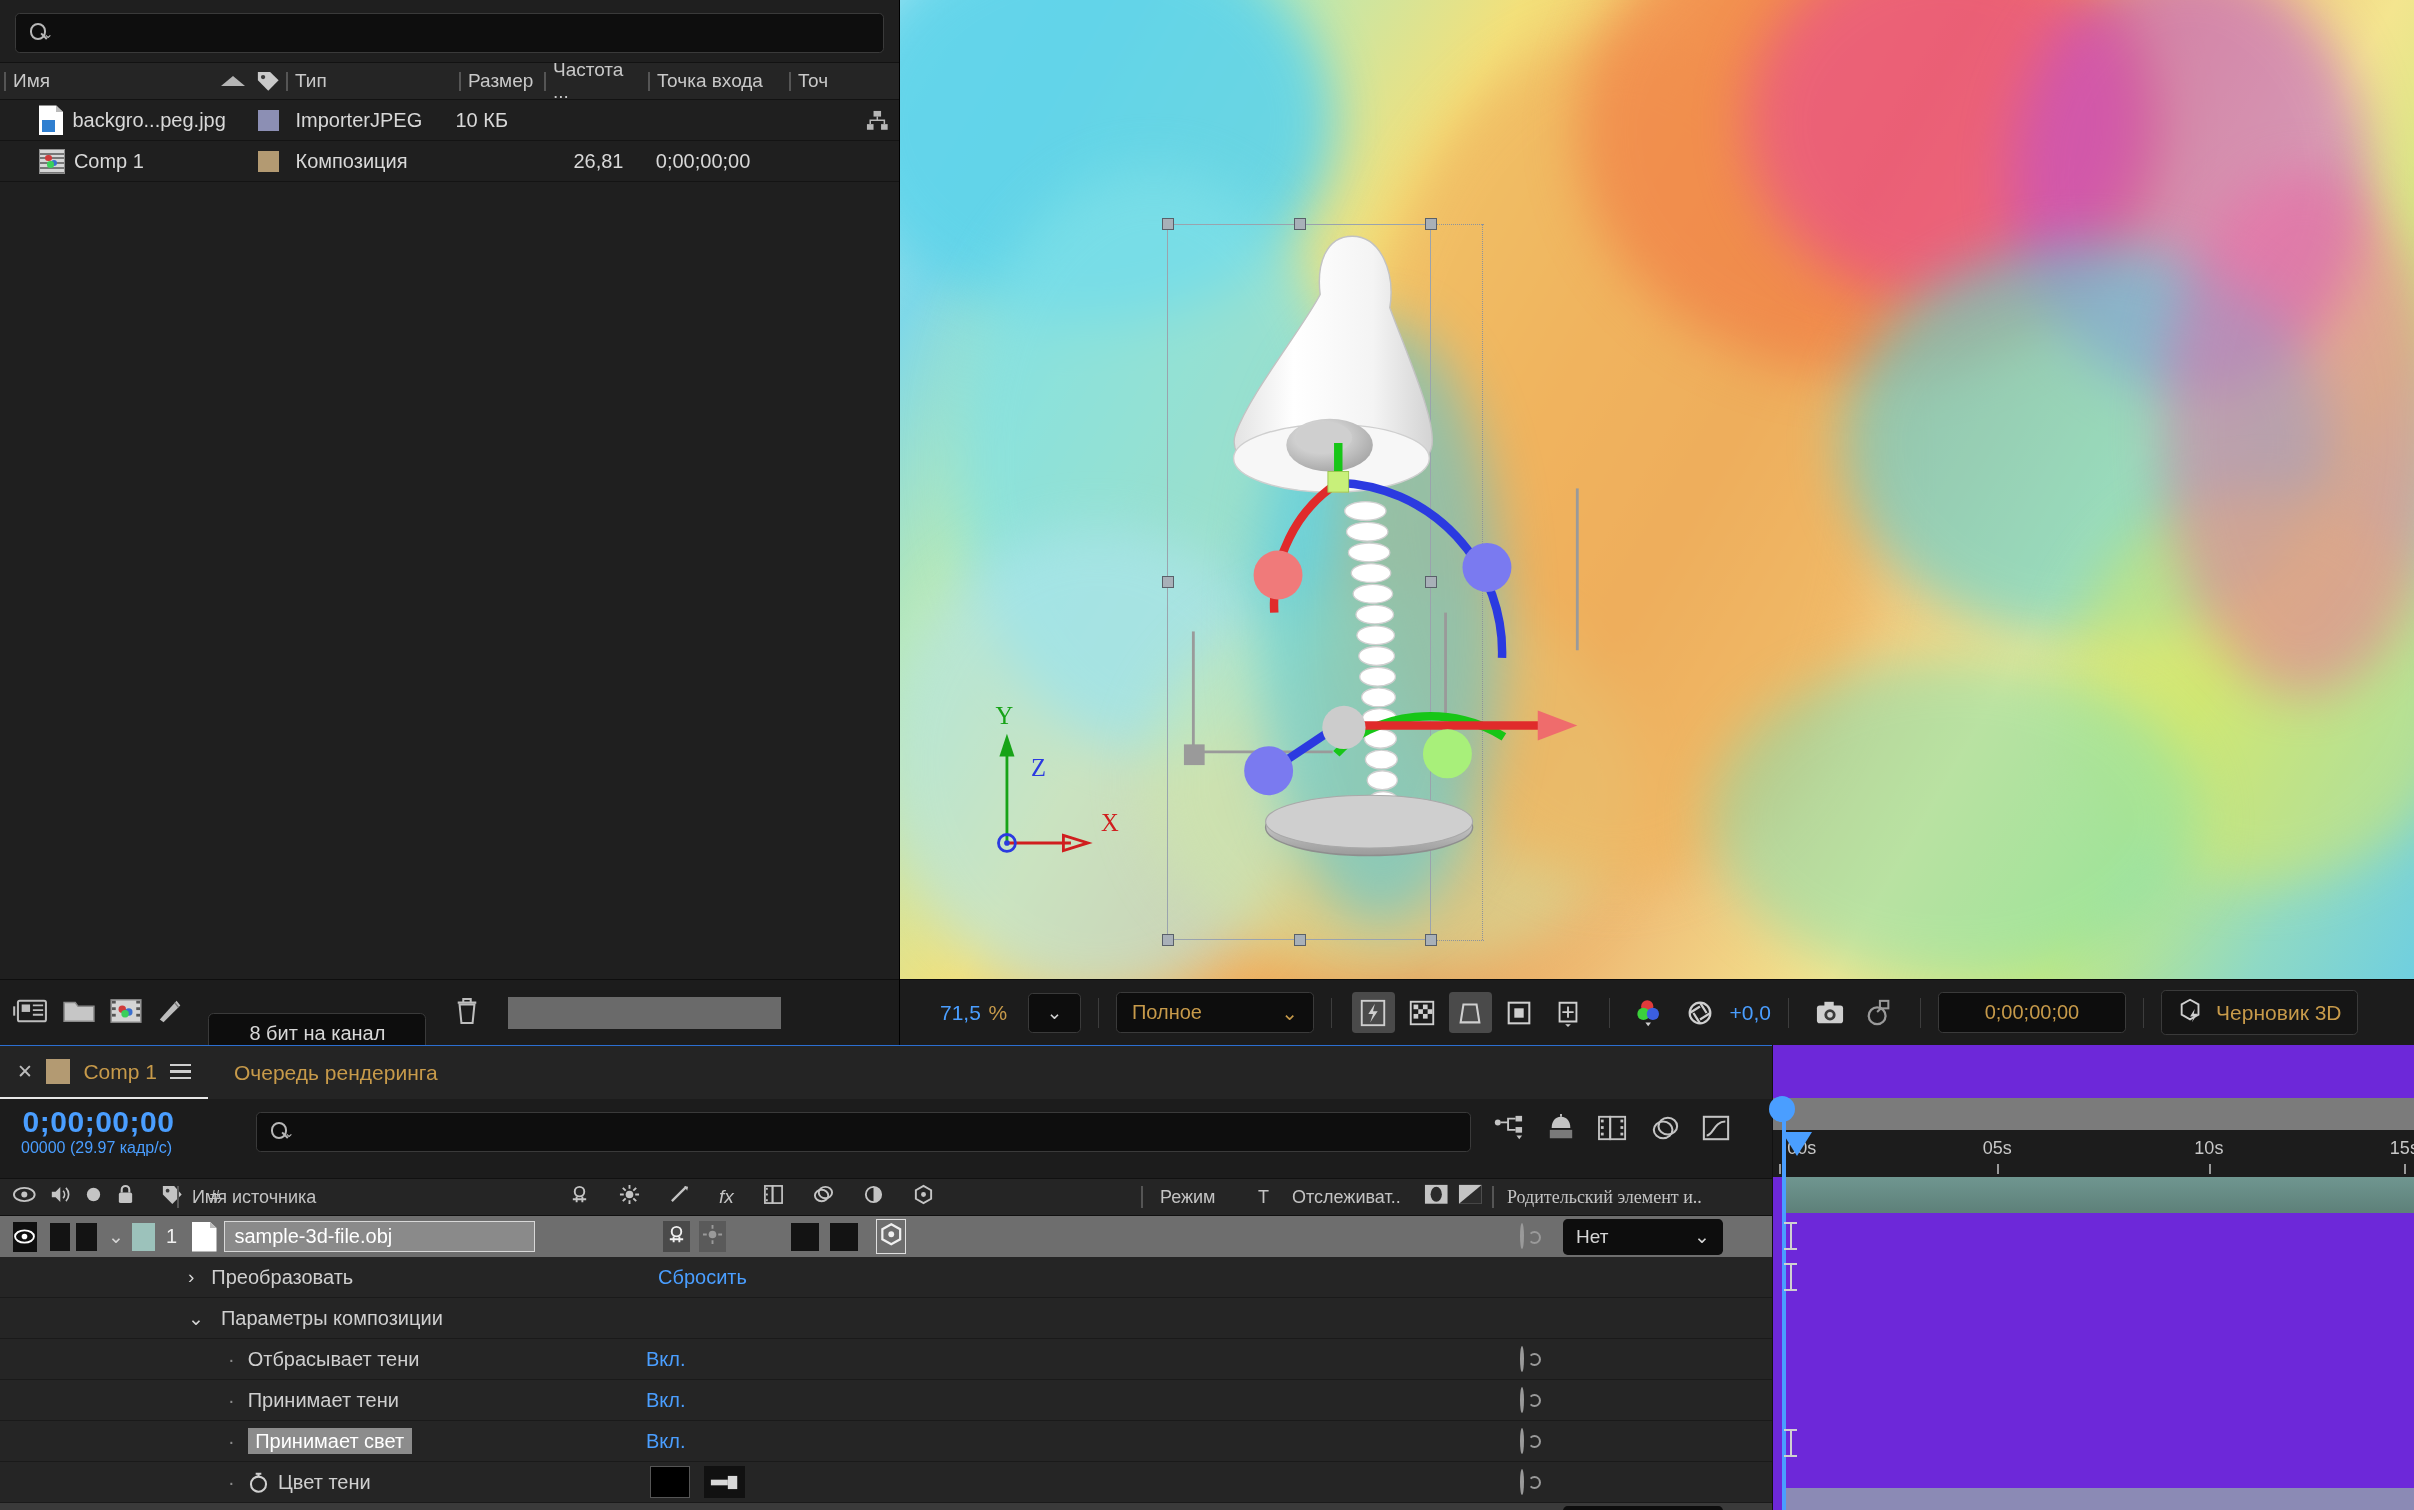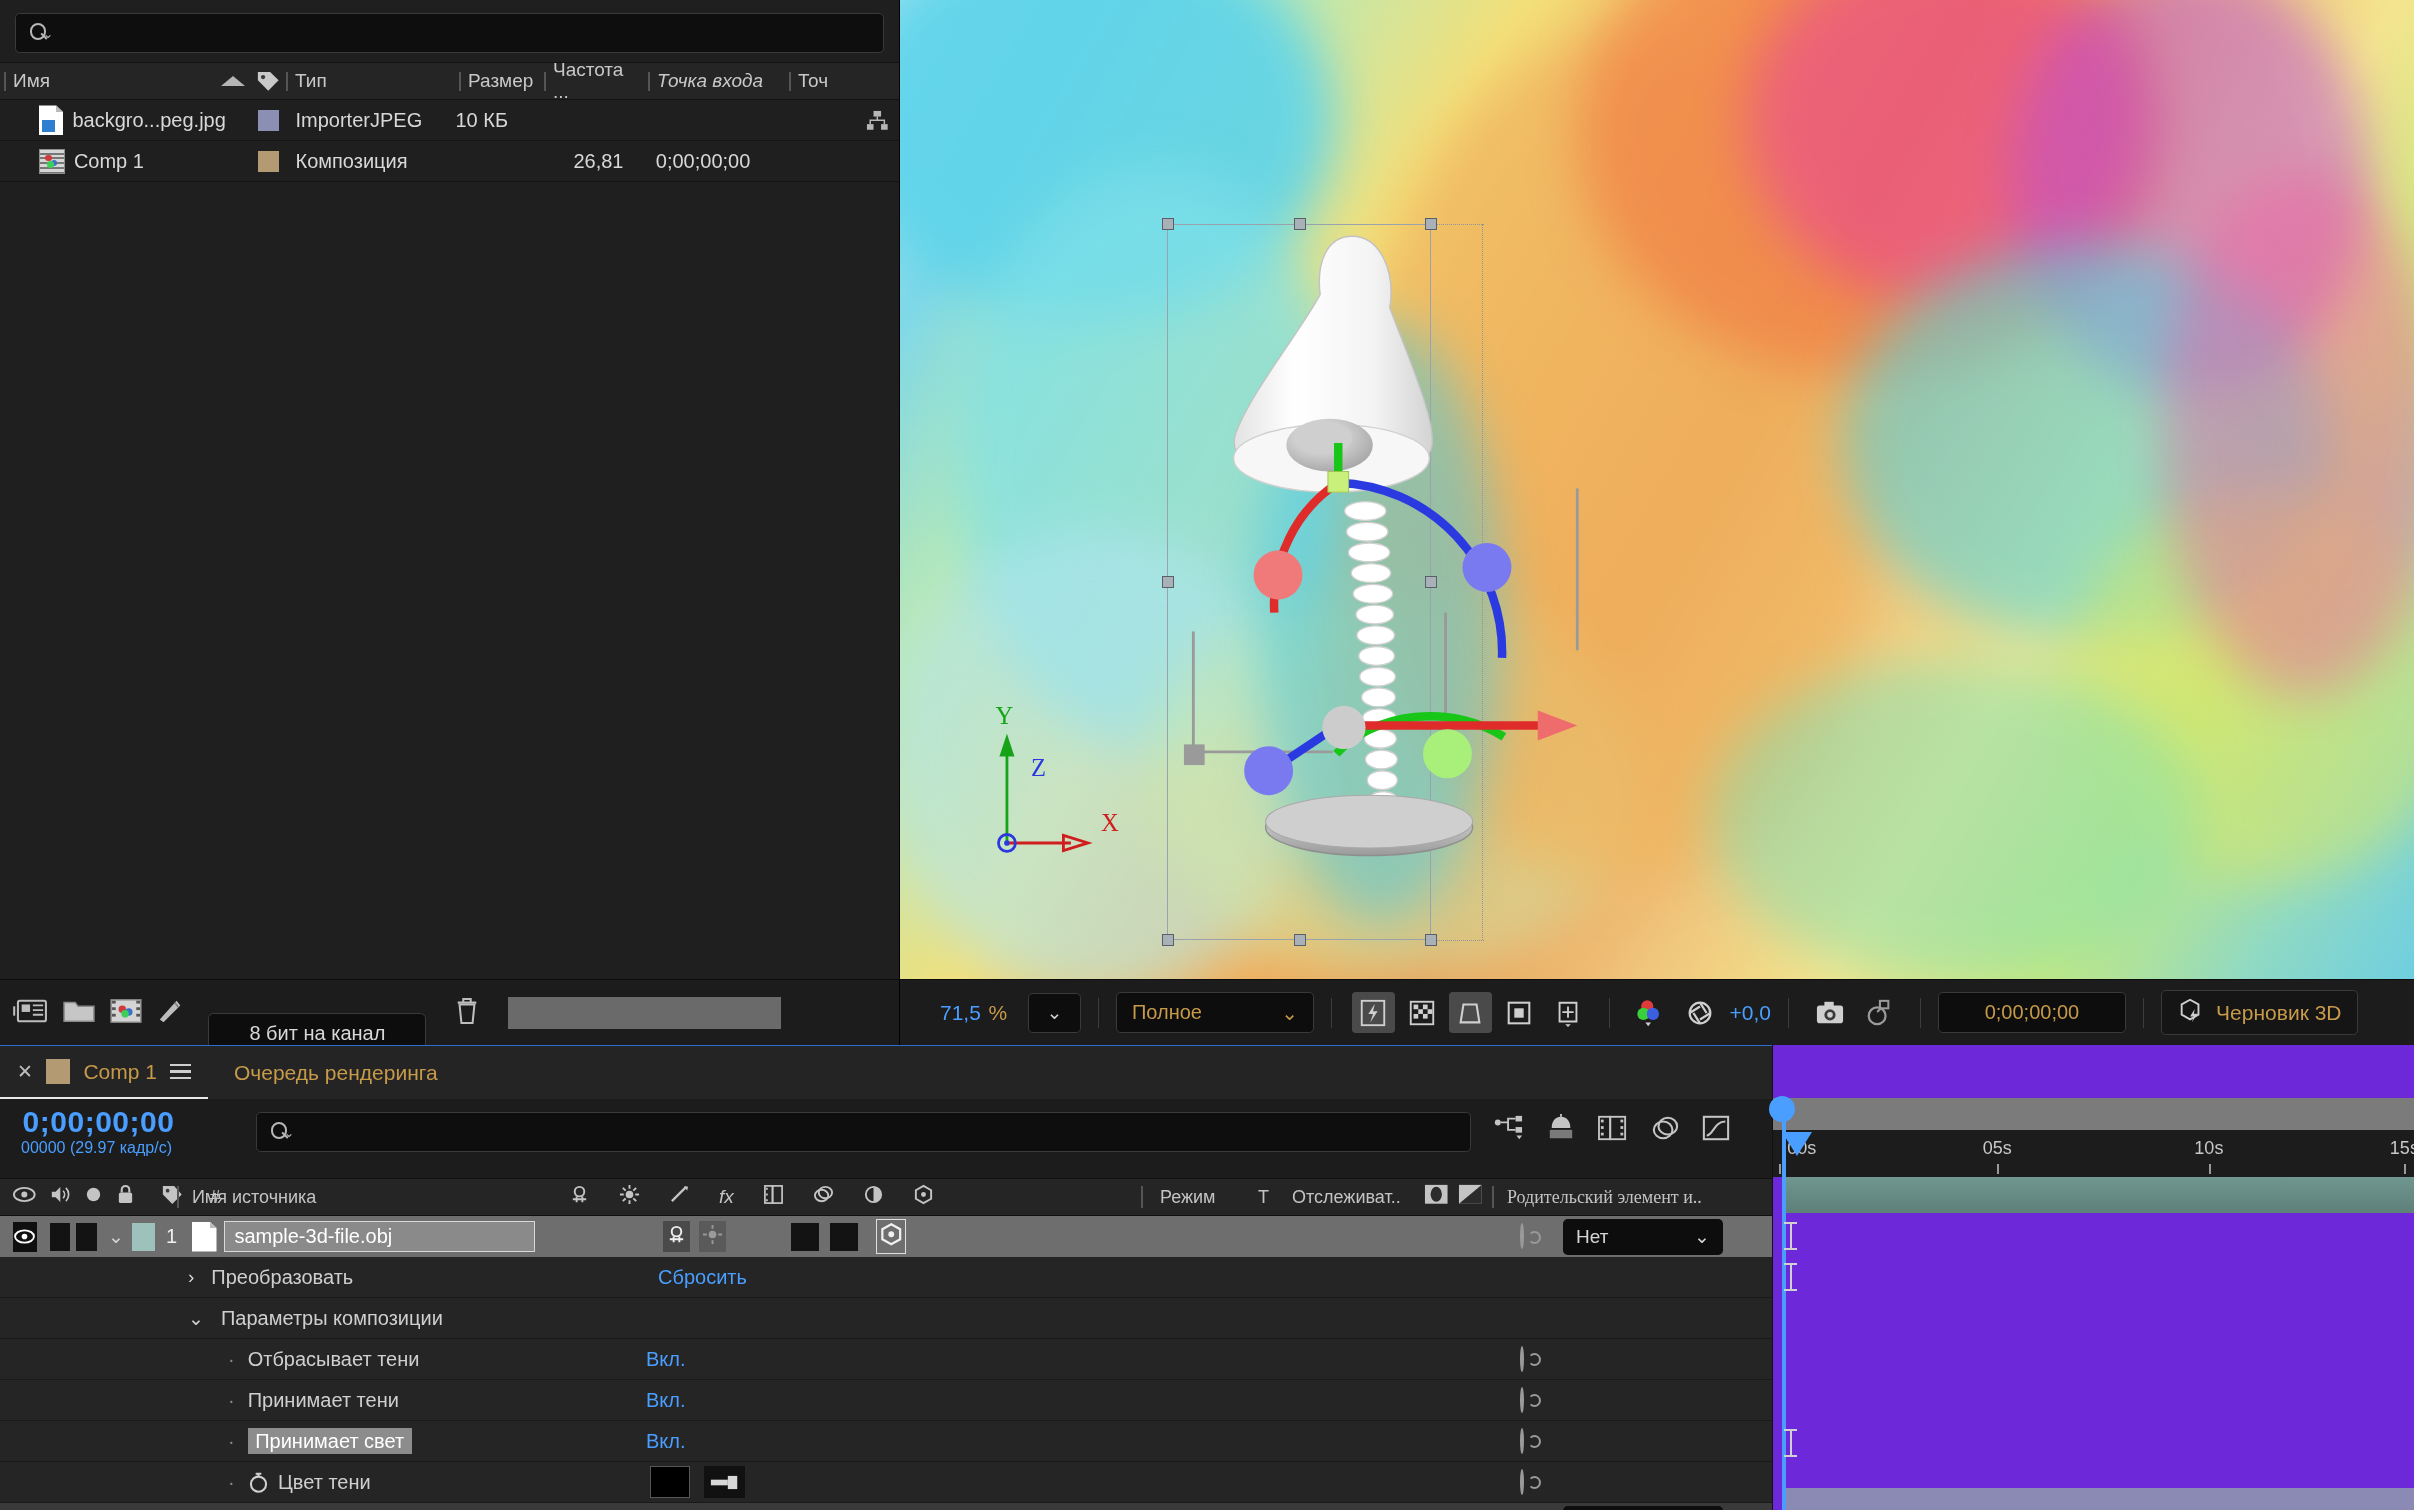--- a/index.html
+++ b/index.html
@@ -52,21 +52,21 @@
   }
   .ch-name { width: 254px; gap: 15px; }
   .sort-arrow {
     width: 0; height: 0; border-left: 12.2px solid transparent; border-right: 12.2px solid transparent;
     border-bottom: 10.4px solid #b5b5b5; margin-left: 0px; margin-right: 9.4px;
   }
   .tag-icon { width: 28px; display:flex; align-items:center; justify-content:center; }
   .ch-type { width: 173px; }
   .ch-size { width: 85px; }
   .ch-rate { width: 104px; }
-  .ch-in   { width: 141px; font-style: italic; }
+  .ch-in   { width: 141px; }
   .ch-out  { width: 56px; }
 
   .prow {
     display: flex; align-items: center; height: 41px; font-size: 20px;
     border-bottom: 0.9px solid #141414; color: #d8d8d8; position: relative; justify-content: center;
   }
   .prow.sel { background: #6e6e6e; color: #fff; }
   .prow .namecell { width: 254px; display: flex; align-items: center; padding-left: 38px; }
   .prow .typeswatch { width: 28px; display:flex; align-items:center; justify-content:center; }
   .prow .typecell { width: 173px; padding-left: 13px; }

